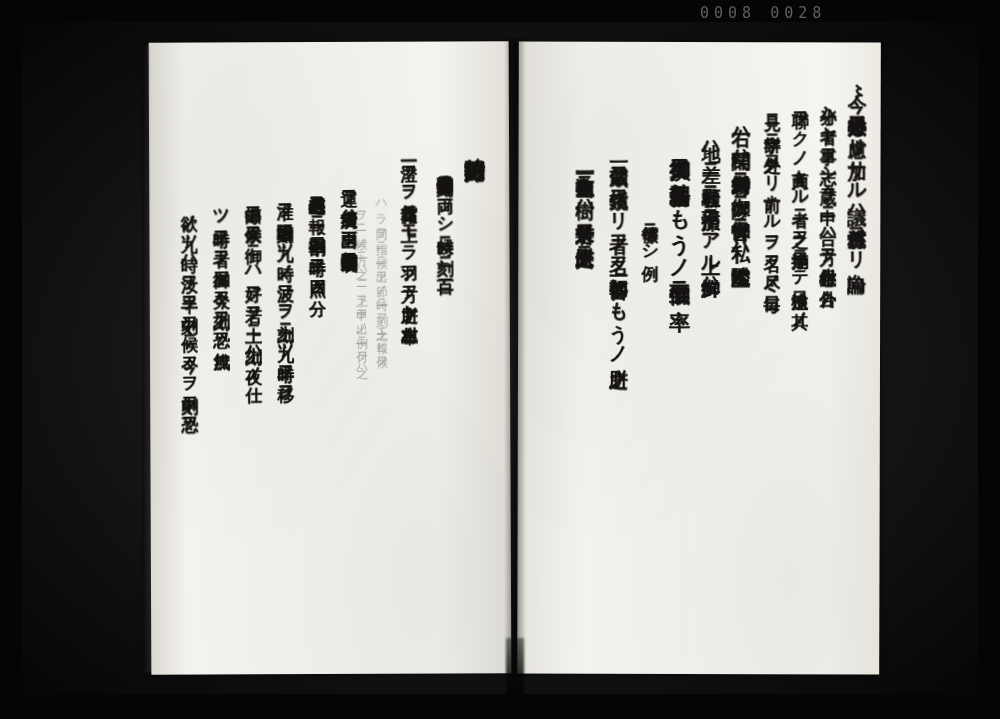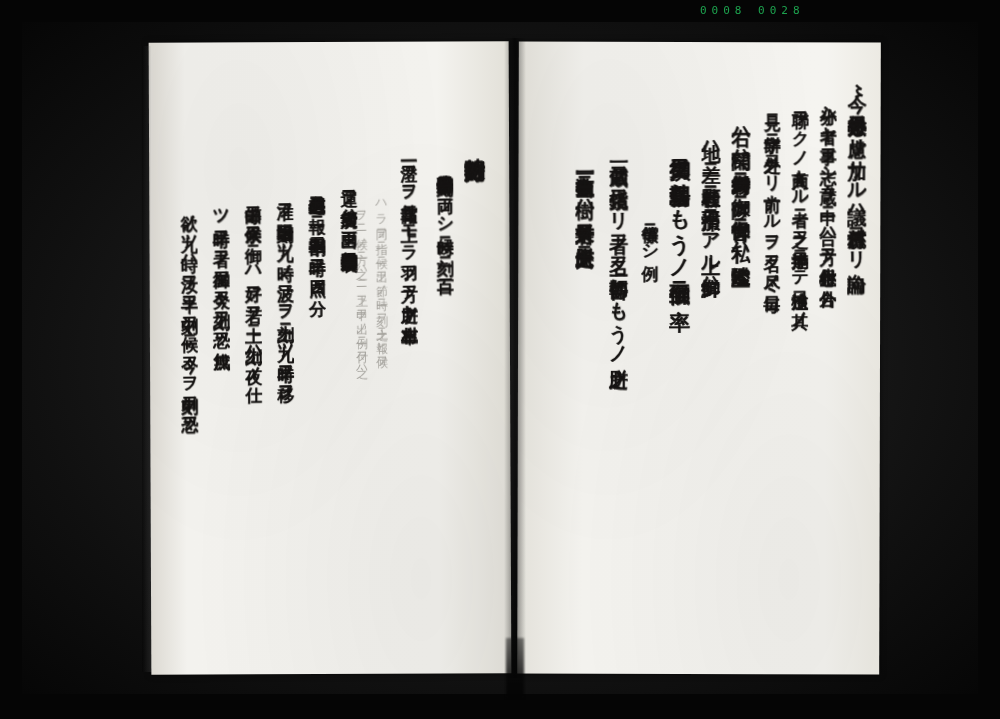--- a/index.html
+++ b/index.html
@@ -22,23 +22,23 @@
     background: #050505;
   }
 
   
   #film-code {
     position: absolute;
     top: 4px;
     left: 700px;
     width: 200px;
     height: 20px;
-    color: #22c55e;
+    color: #737373;
     font-family: "DejaVu Sans Mono", monospace;
-    font-size: 11px;
+    font-size: 15px;
     letter-spacing: 5px;
     opacity: 0.82;
     white-space: nowrap;
   }
 
   
   #book {
     position: absolute;
     left: 22px;
     top: 22px;

